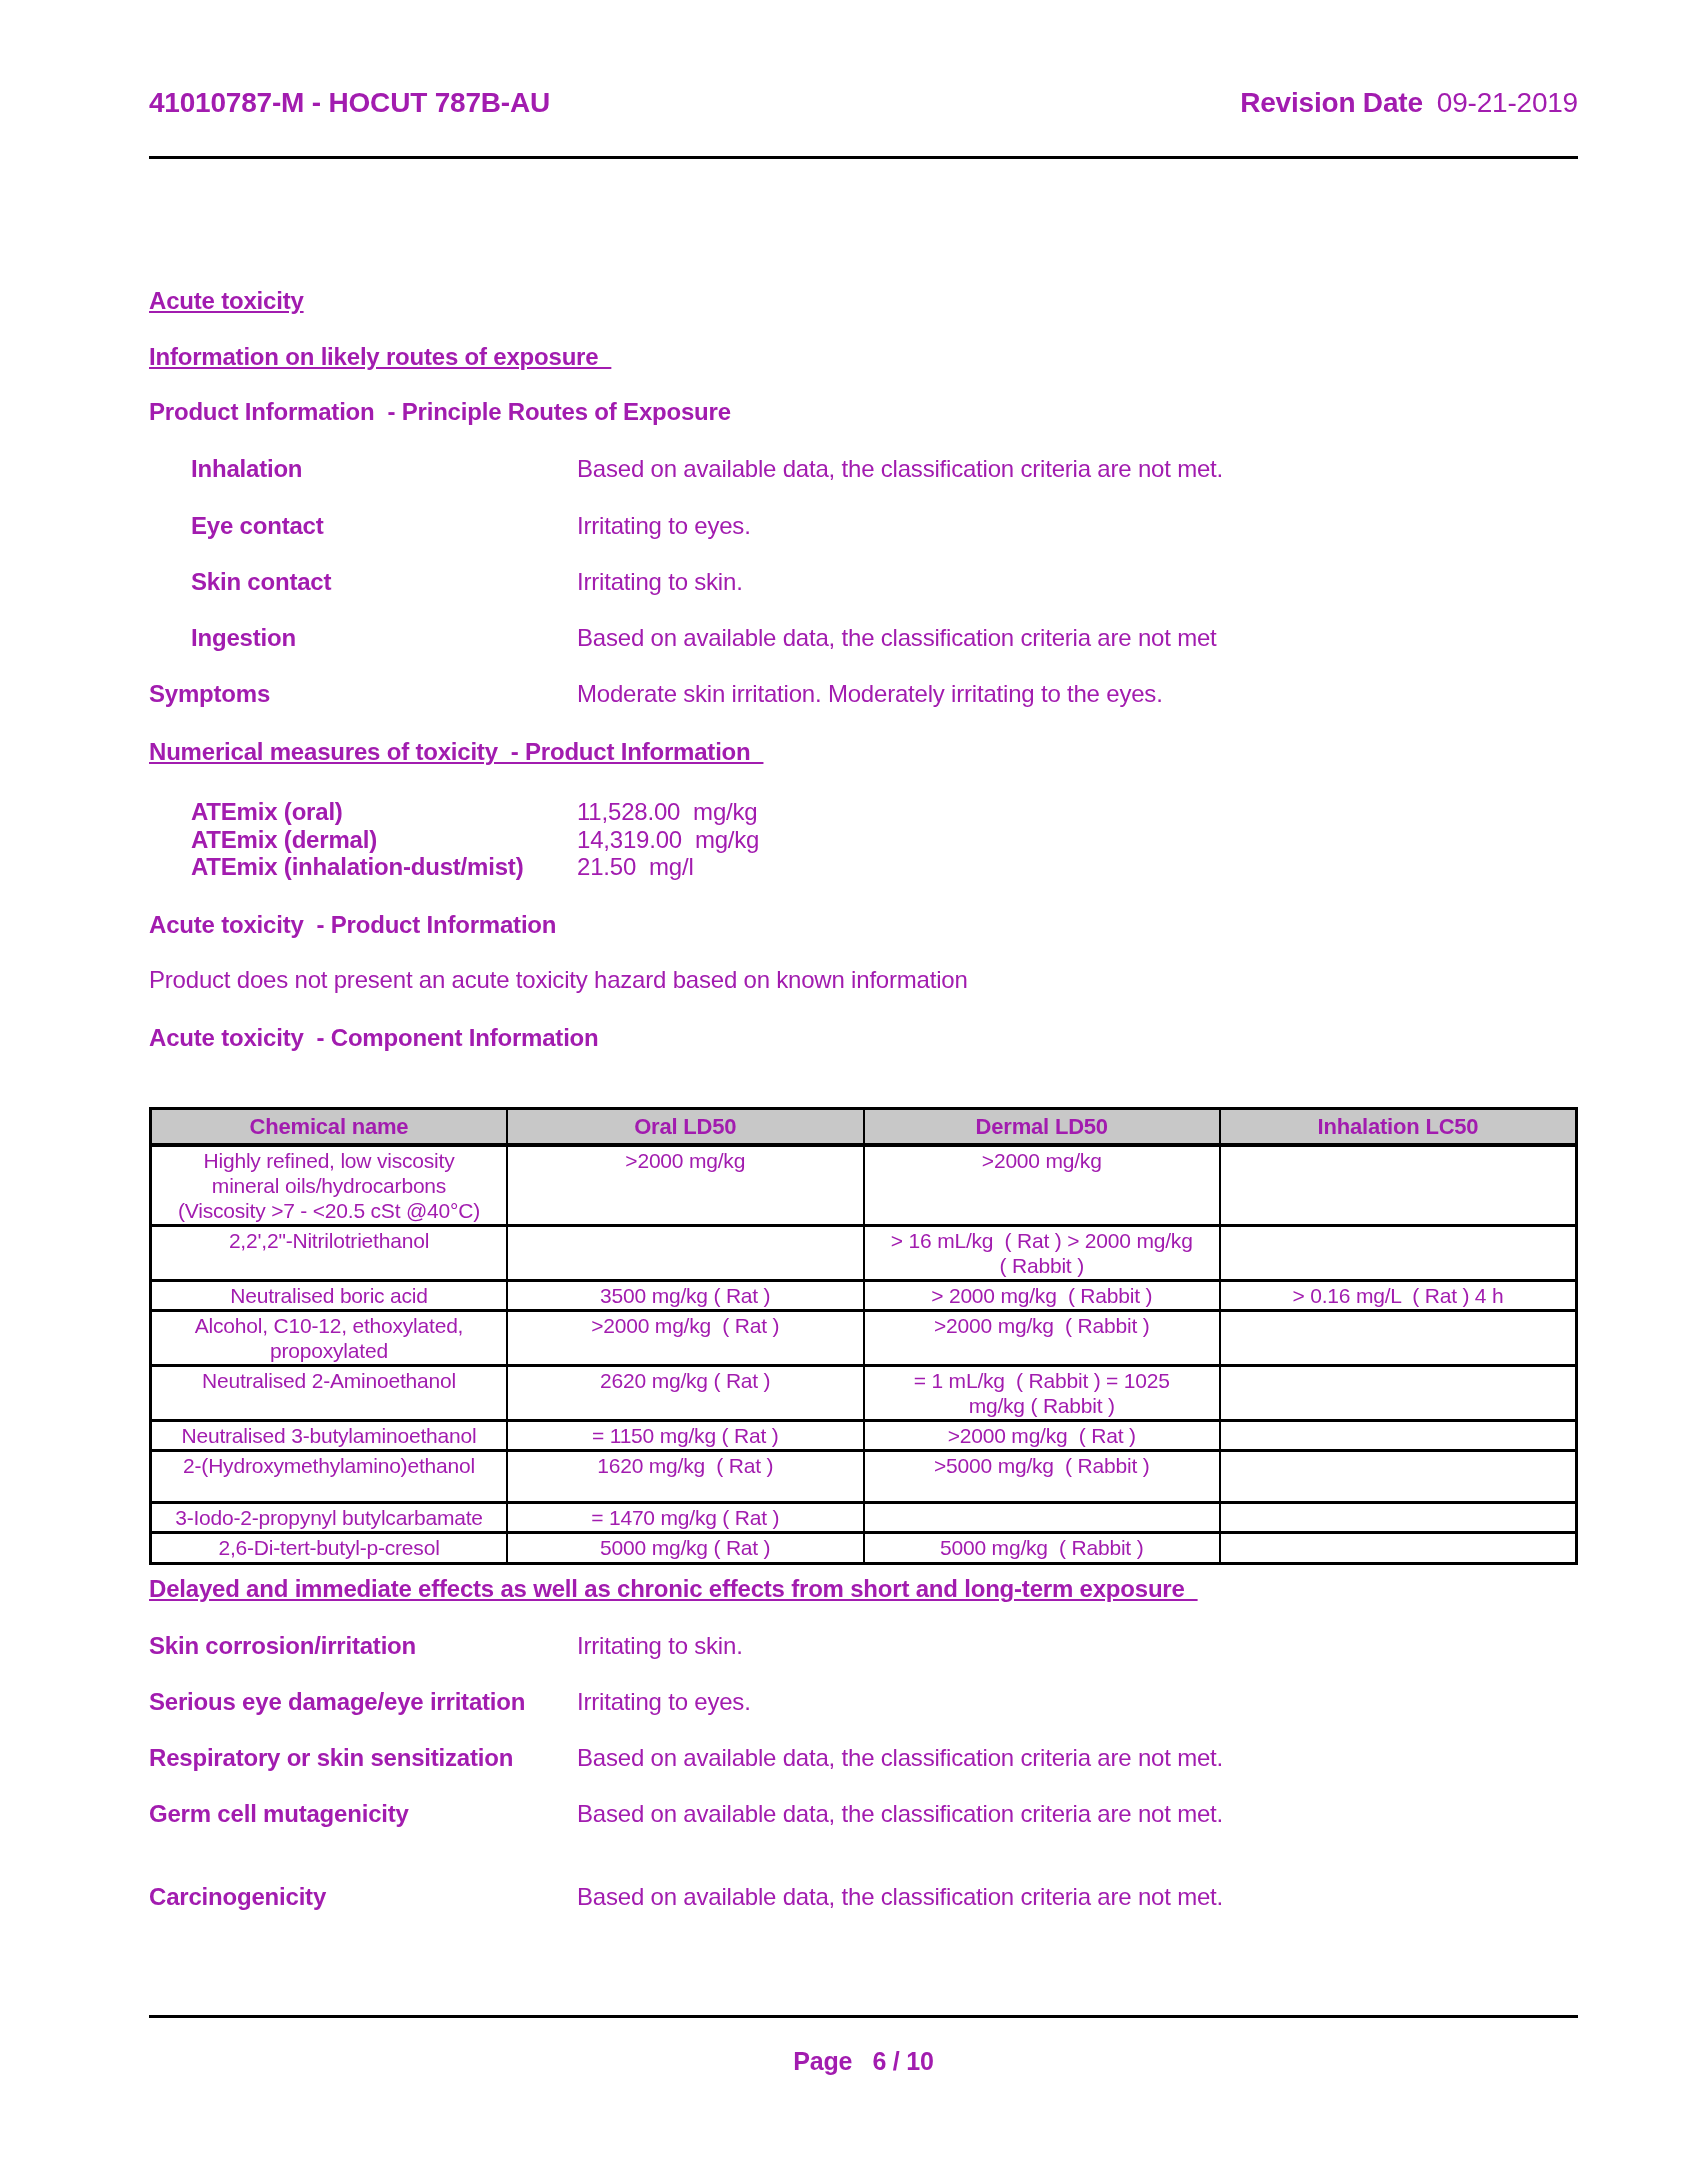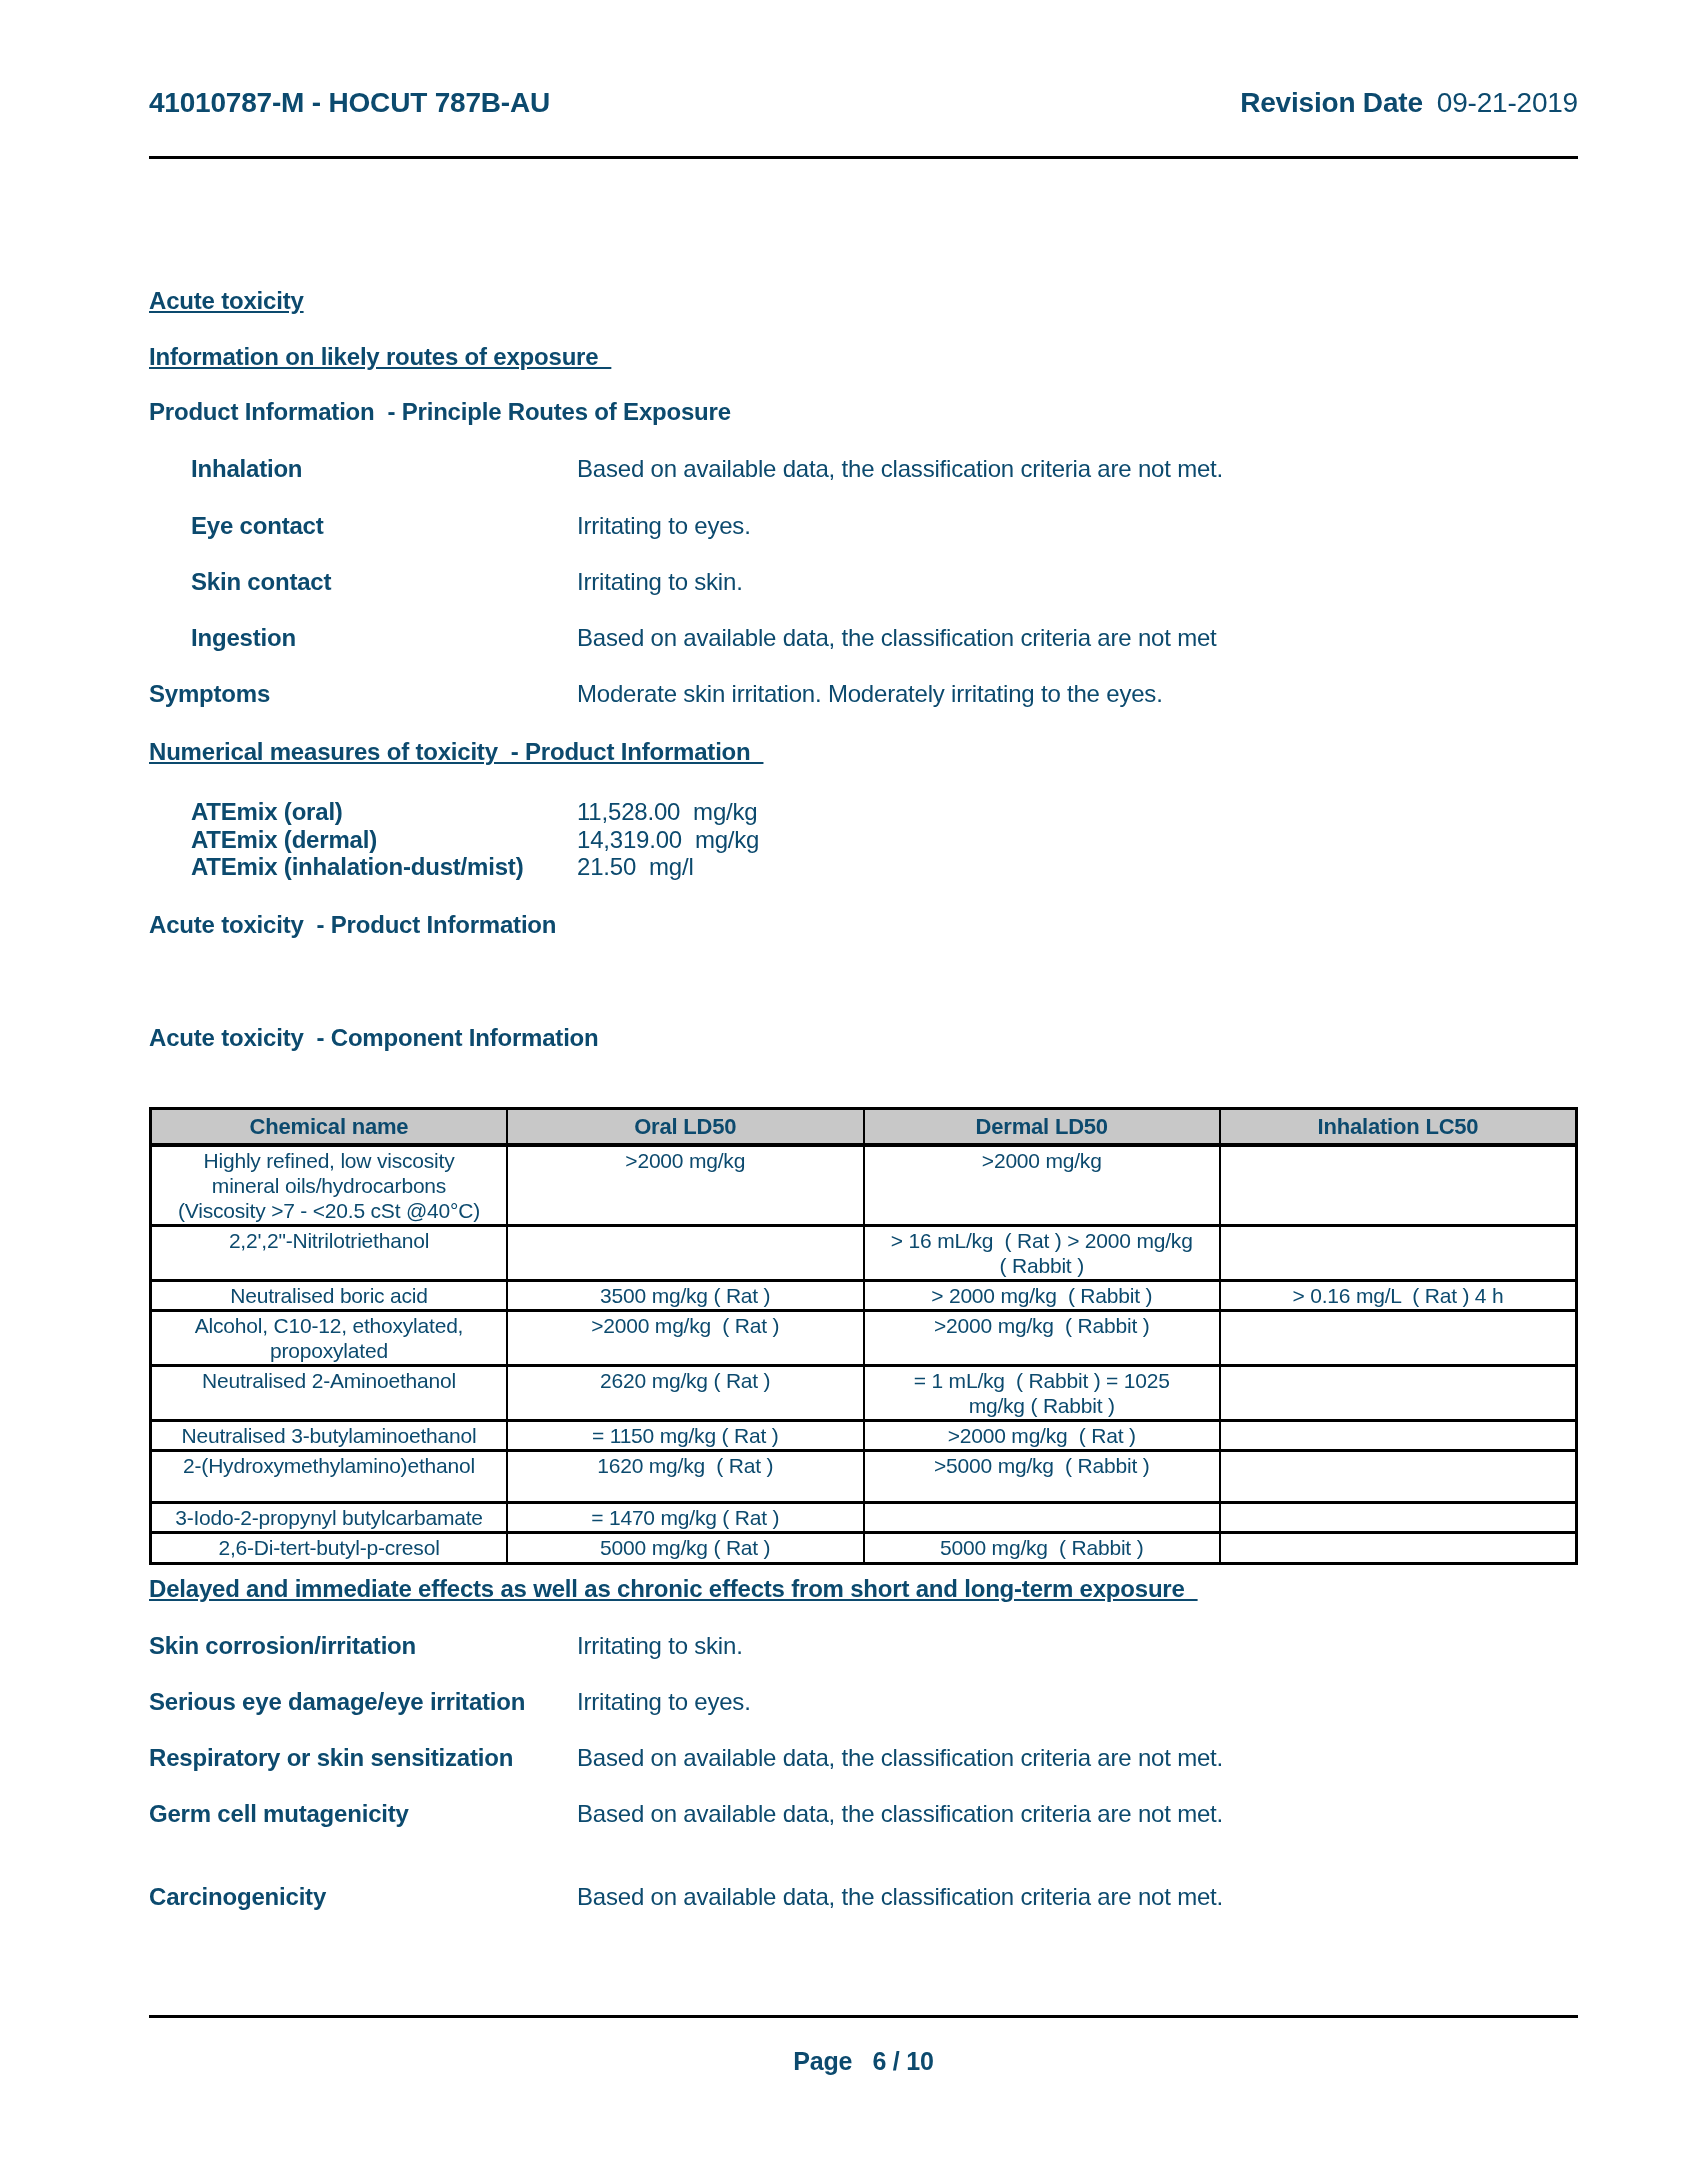--- a/index.html
+++ b/index.html
@@ -2,21 +2,21 @@
 <html><head>
 <meta charset="utf-8">
 <style>
   html,body { margin:0; padding:0; background:#ffffff; }
   .page {
     position: relative;
     width: 1683px;
     height: 2178px;
     background: #ffffff;
     font-family: "Liberation Sans", "DejaVu Sans", sans-serif;
-    color: #0c4a6e;
+    color: #a21caf;
     letter-spacing: -0.2px;
   }
   .hdr-row {
     position: absolute; top: 87px; left: 149px; width: 1429px;
     display: flex; justify-content: space-between; align-items: baseline;
     font-size: 28px; font-weight: bold;
   }
   .hdr-right { display: flex; gap: 14px; align-items: baseline; }
   .hdr-date { font-weight: normal; }
   .rule { position: absolute; left: 149px; width: 1429px; height: 3px; background: #000; }
@@ -113,20 +113,21 @@
   <div class="kv" style="top:826px">
     <span class="k ind">ATEmix (dermal)</span>
     <span class="v">14,319.00  mg/kg</span>
   </div>
   <div class="kv" style="top:853px">
     <span class="k ind">ATEmix (inhalation-dust/mist)</span>
     <span class="v">21.50  mg/l</span>
   </div>
 
   <div class="h" style="top:911px">Acute toxicity  - Product Information</div>
+  <div class="note" style="top:966px">Product does not present an acute toxicity hazard based on known information</div>
   <div class="h" style="top:1024px">Acute toxicity  - Component Information</div>
 
   <table class="tox">
     <thead>
       <tr class="hr0">
         <th>Chemical name</th>
         <th>Oral LD50</th>
         <th>Dermal LD50</th>
         <th>Inhalation LC50</th>
       </tr>

